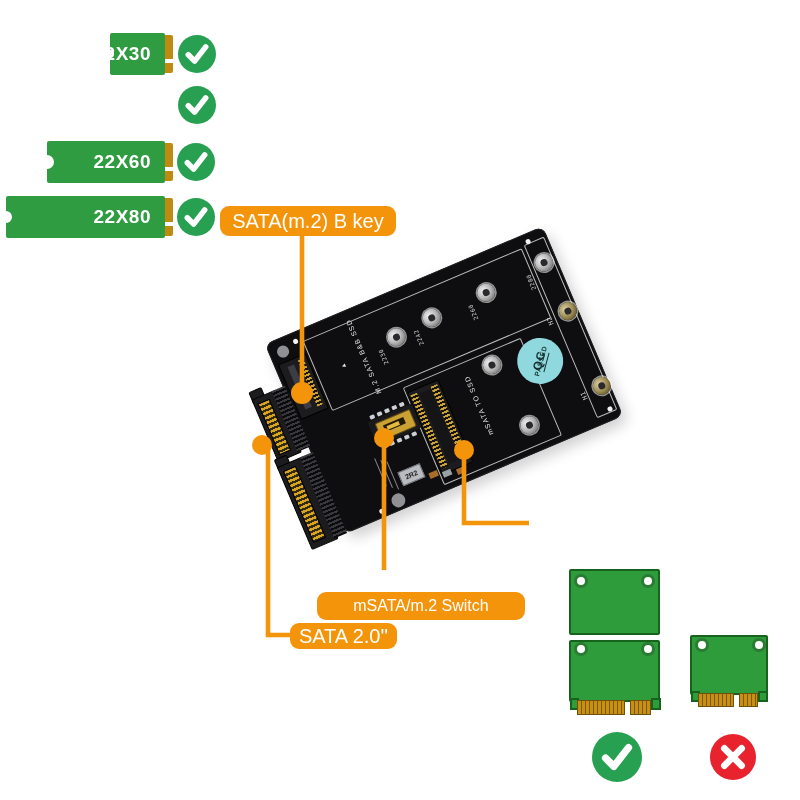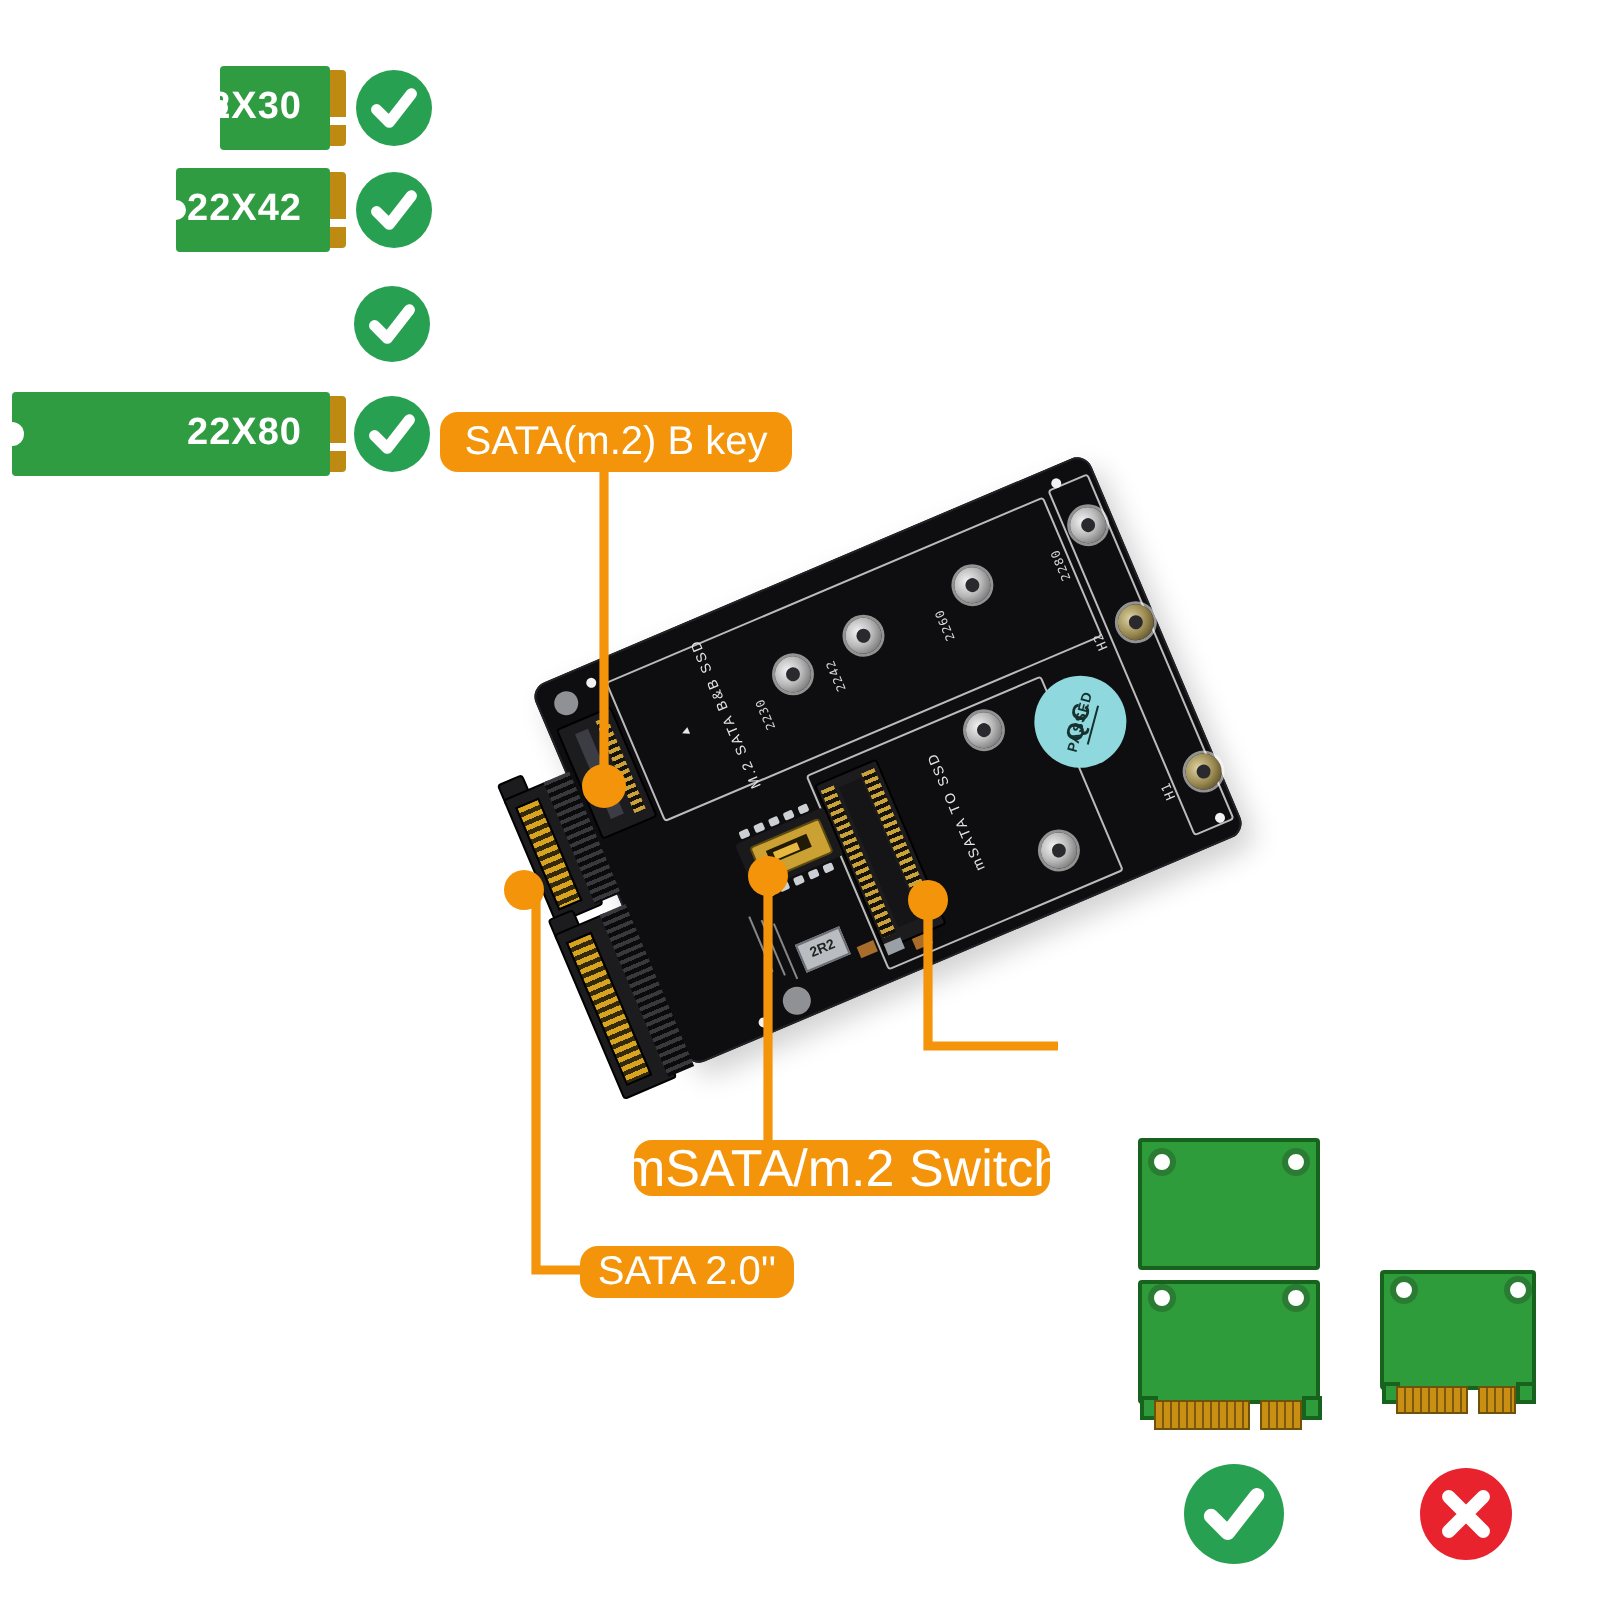--- a/index.html
+++ b/index.html
@@ -71,23 +71,23 @@
 </head>
 <body>
 
 <div class="stage">
 
   <div class="strip" style="left:110px;top:33px;width:55px">
     <span class="notch" style="width:8px;height:8px"></span>
     <span class="strip-label">22X30</span>
     <span class="strip-gold"></span>
   </div>
-  <div class="strip" style="left:88px;top:84px;width:77px">
-    <span class="notch" style="width:10px;height:10px"></span>
-    <span class="strip-label">22X42</span>
+  <div class="strip" style="left:47px;top:141px;width:118px">
+    <span class="notch" style="width:14px;height:14px"></span>
+    <span class="strip-label">22X60</span>
     <span class="strip-gold"></span>
   </div>
   <div class="strip" style="left:6px;top:196px;width:159px">
     <span class="notch" style="width:12px;height:12px"></span>
     <span class="strip-label">22X80</span>
     <span class="strip-gold"></span>
   </div>
 
   <div class="badge" style="left:178px;top:35px">
     <svg width="38" height="38" viewBox="0 0 48 48">
@@ -218,21 +218,21 @@
     <path class="leader" d="M464 450 L464 523 L529 523"></path>
     <path class="leader" d="M384 440 L384 570"></path>
     <path class="leader" d="M268 447 L268 635 L290 635"></path>
     <circle class="leader-dot" cx="302" cy="393" r="11"></circle>
     <circle class="leader-dot" cx="464" cy="450" r="10"></circle>
     <circle class="leader-dot" cx="384" cy="438" r="10"></circle>
     <circle class="leader-dot" cx="262" cy="445" r="10"></circle>
   </svg>
 
   <div class="callout" style="left:220px;top:206px;width:176px;height:30px;font-size:20px">SATA(m.2) B key</div>
-  <div class="callout" style="left:317px;top:570px;width:208px;height:28px;font-size:26px">mSATA/m.2 Switch</div>
+  <div class="callout" style="left:317px;top:592px;width:208px;height:28px;font-size:16px">mSATA/m.2 Switch</div>
   <div class="callout" style="left:290px;top:623px;width:107px;height:26px;font-size:20px">SATA 2.0''</div>
 
   <div class="card" style="left:569px;top:569px;width:87px;height:62px"></div>
   <div class="card" style="left:569px;top:640px;width:87px;height:58px"></div>
   <div class="screw" style="left:574px;top:574px"></div>
   <div class="screw" style="left:641px;top:574px"></div>
   <div class="screw" style="left:574px;top:642px"></div>
   <div class="screw" style="left:641px;top:642px"></div>
   <div class="ctab" style="left:570px;top:698px;width:5px;height:8px"></div>
   <div class="cgold" style="left:577px;top:700px;width:46px"></div>

